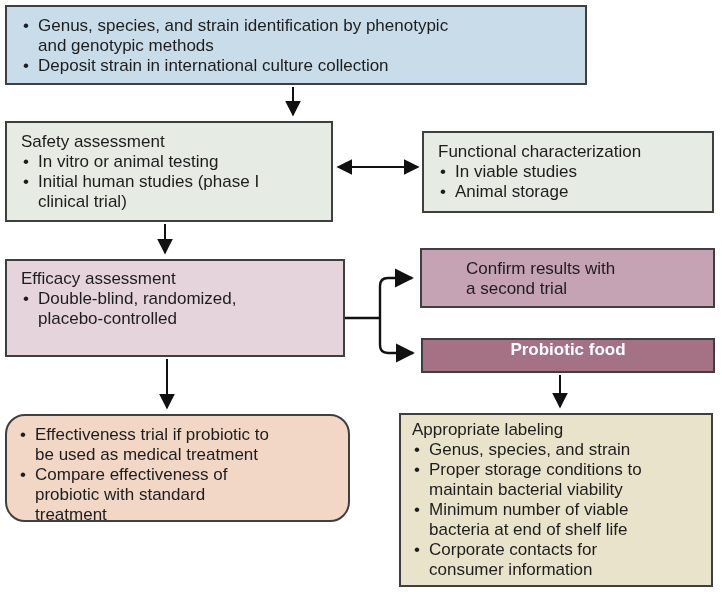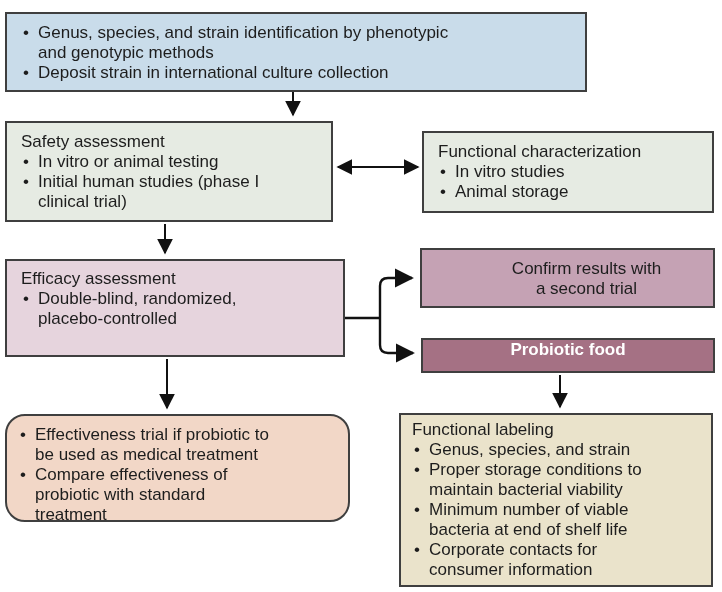--- a/index.html
+++ b/index.html
@@ -24,21 +24,21 @@
     position: relative;
     padding-left: 17px;
     white-space: pre-line;
   }
   .bullet::before {
     content: "\2022";
     position: absolute;
     left: 2px;
     top: 0;
   }
-  #box-identification { left: 5px;   top: 5px;   width: 582px; height: 80px;  padding: 9px 7px 0 14px; margin-top: 7px; }
+  #box-identification { left: 5px;   top: 5px;   width: 582px; height: 80px;  padding: 9px 7px 0 14px; }
   #box-safety         { left: 5px;   top: 121px; width: 328px; height: 101px; padding: 9px 20px 0 14px; }
   #box-functional     { left: 422px; top: 131px; width: 292px; height: 82px;  padding: 9px 2px 0 14px; }
   #box-efficacy       { left: 5px;   top: 259px; width: 340px; height: 98px;  padding: 8px 6px 0 14px; }
   #box-confirm        { left: 420px; top: 248px; width: 295px; height: 60px;  padding: 9px 6px 0 44px; white-space: pre-line; }
   #box-probiotic      { left: 421px; top: 338px; width: 294px; height: 35px;
                         display: flex; align-items: flex-start; justify-content: center;
                         font-weight: bold; }
   #box-effectiveness  { left: 5px;   top: 414px; width: 345px; height: 108px; padding: 9px 4px 0 11px; }
   #box-labeling       { left: 399px; top: 413px; width: 314px; height: 174px; padding: 5px 4px 0 11px; }
   #arrow-layer {
@@ -78,47 +78,47 @@
 
   <div class="box" id="box-safety" style="background-color: rgb(230, 235, 227);">
     <div class="title">Safety assessment</div>
     <div class="bullet">In vitro or animal testing</div>
     <div class="bullet">Initial human studies (phase I
 clinical trial)</div>
   </div>
 
   <div class="box" id="box-functional" style="background-color: rgb(230, 235, 227);">
     <div class="title">Functional characterization</div>
-    <div class="bullet">In vitro studies</div>
+    <div class="bullet">In viable studies</div>
     <div class="bullet">Animal storage</div>
   </div>
 
   <div class="box" id="box-efficacy" style="background-color: rgb(230, 212, 221);">
     <div class="title">Efficacy assessment</div>
     <div class="bullet">Double-blind, randomized,
 placebo-controlled</div>
   </div>
 
-  <div class="box" id="box-confirm" style="background-color: rgb(197, 162, 180); text-align: center;">Confirm results with
+  <div class="box" id="box-confirm" style="background-color: rgb(197, 162, 180);">Confirm results with
 a second trial</div>
 
   <div class="box" id="box-probiotic" style="background-color: rgb(165, 113, 132);">
     <span style="color: rgb(255, 255, 255);">Probiotic food</span>
   </div>
 
   <div class="box" id="box-effectiveness" style="background-color: rgb(242, 215, 199); border-radius: 20px;">
     <div class="bullet">Effectiveness trial if probiotic to
 be used as medical treatment</div>
     <div class="bullet">Compare effectiveness of
 probiotic with standard
 treatment</div>
   </div>
 
   <div class="box" id="box-labeling" style="background-color: rgb(234, 227, 203);">
-    <div class="title">Functional labeling</div>
+    <div class="title">Appropriate labeling</div>
     <div class="bullet">Genus, species, and strain</div>
     <div class="bullet">Proper storage conditions to
 maintain bacterial viability</div>
     <div class="bullet">Minimum number of viable
 bacteria at end of shelf life</div>
     <div class="bullet">Corporate contacts for
 consumer information</div>
   </div>
 
 </div>

